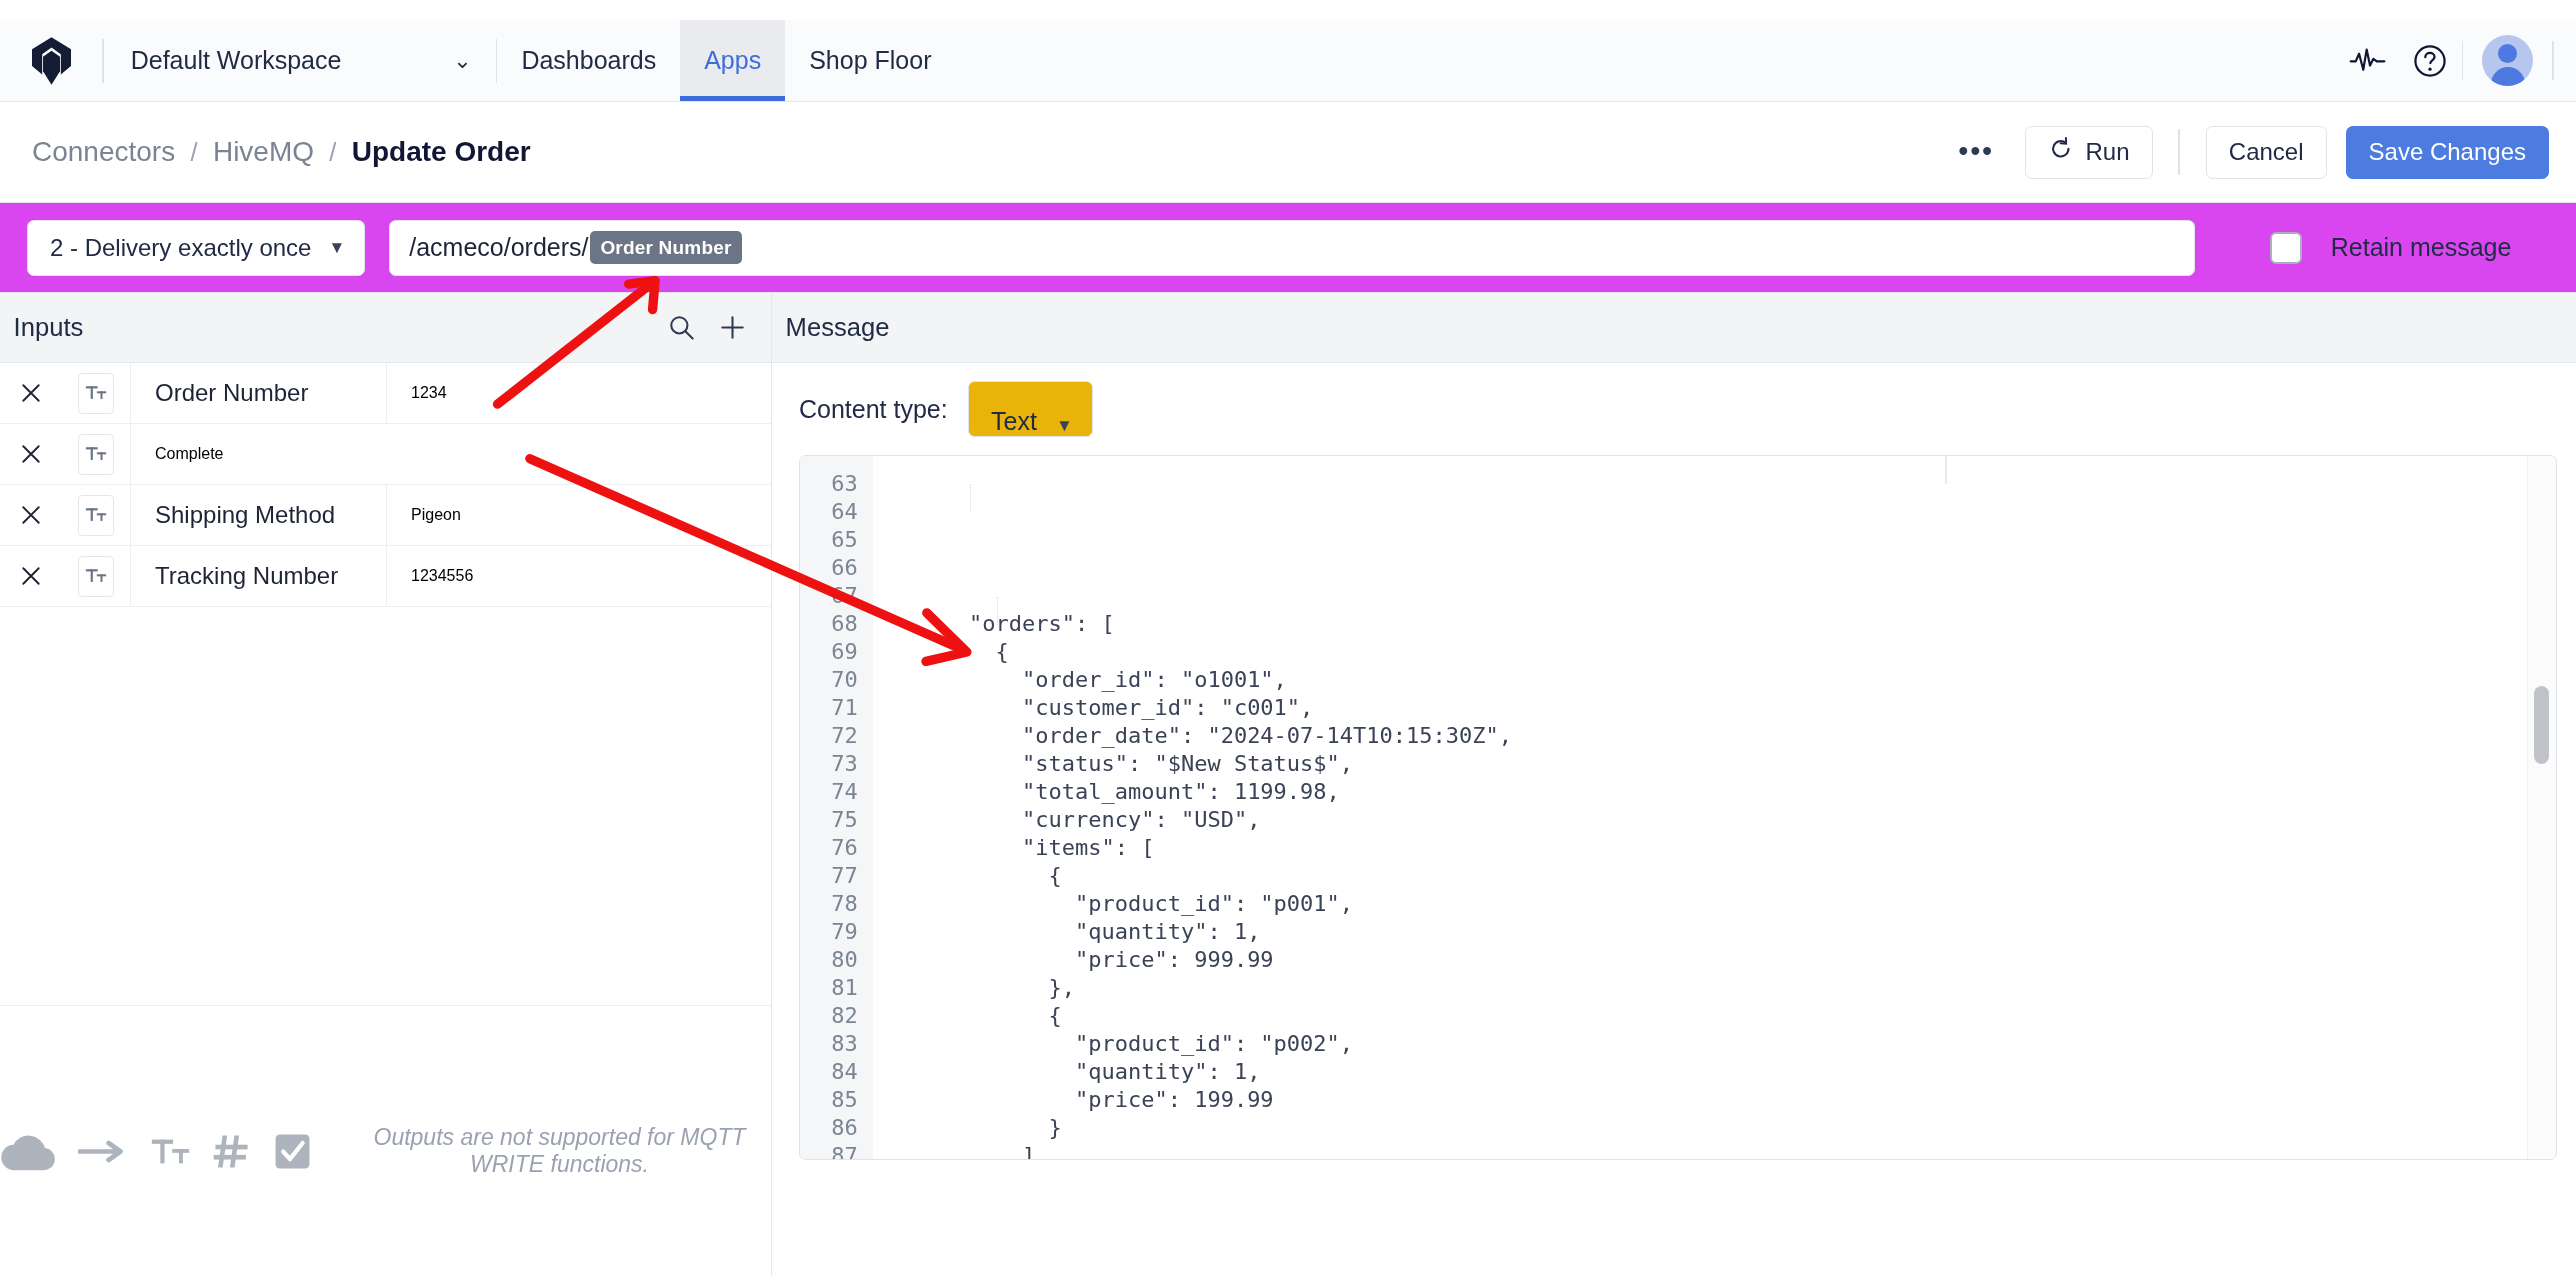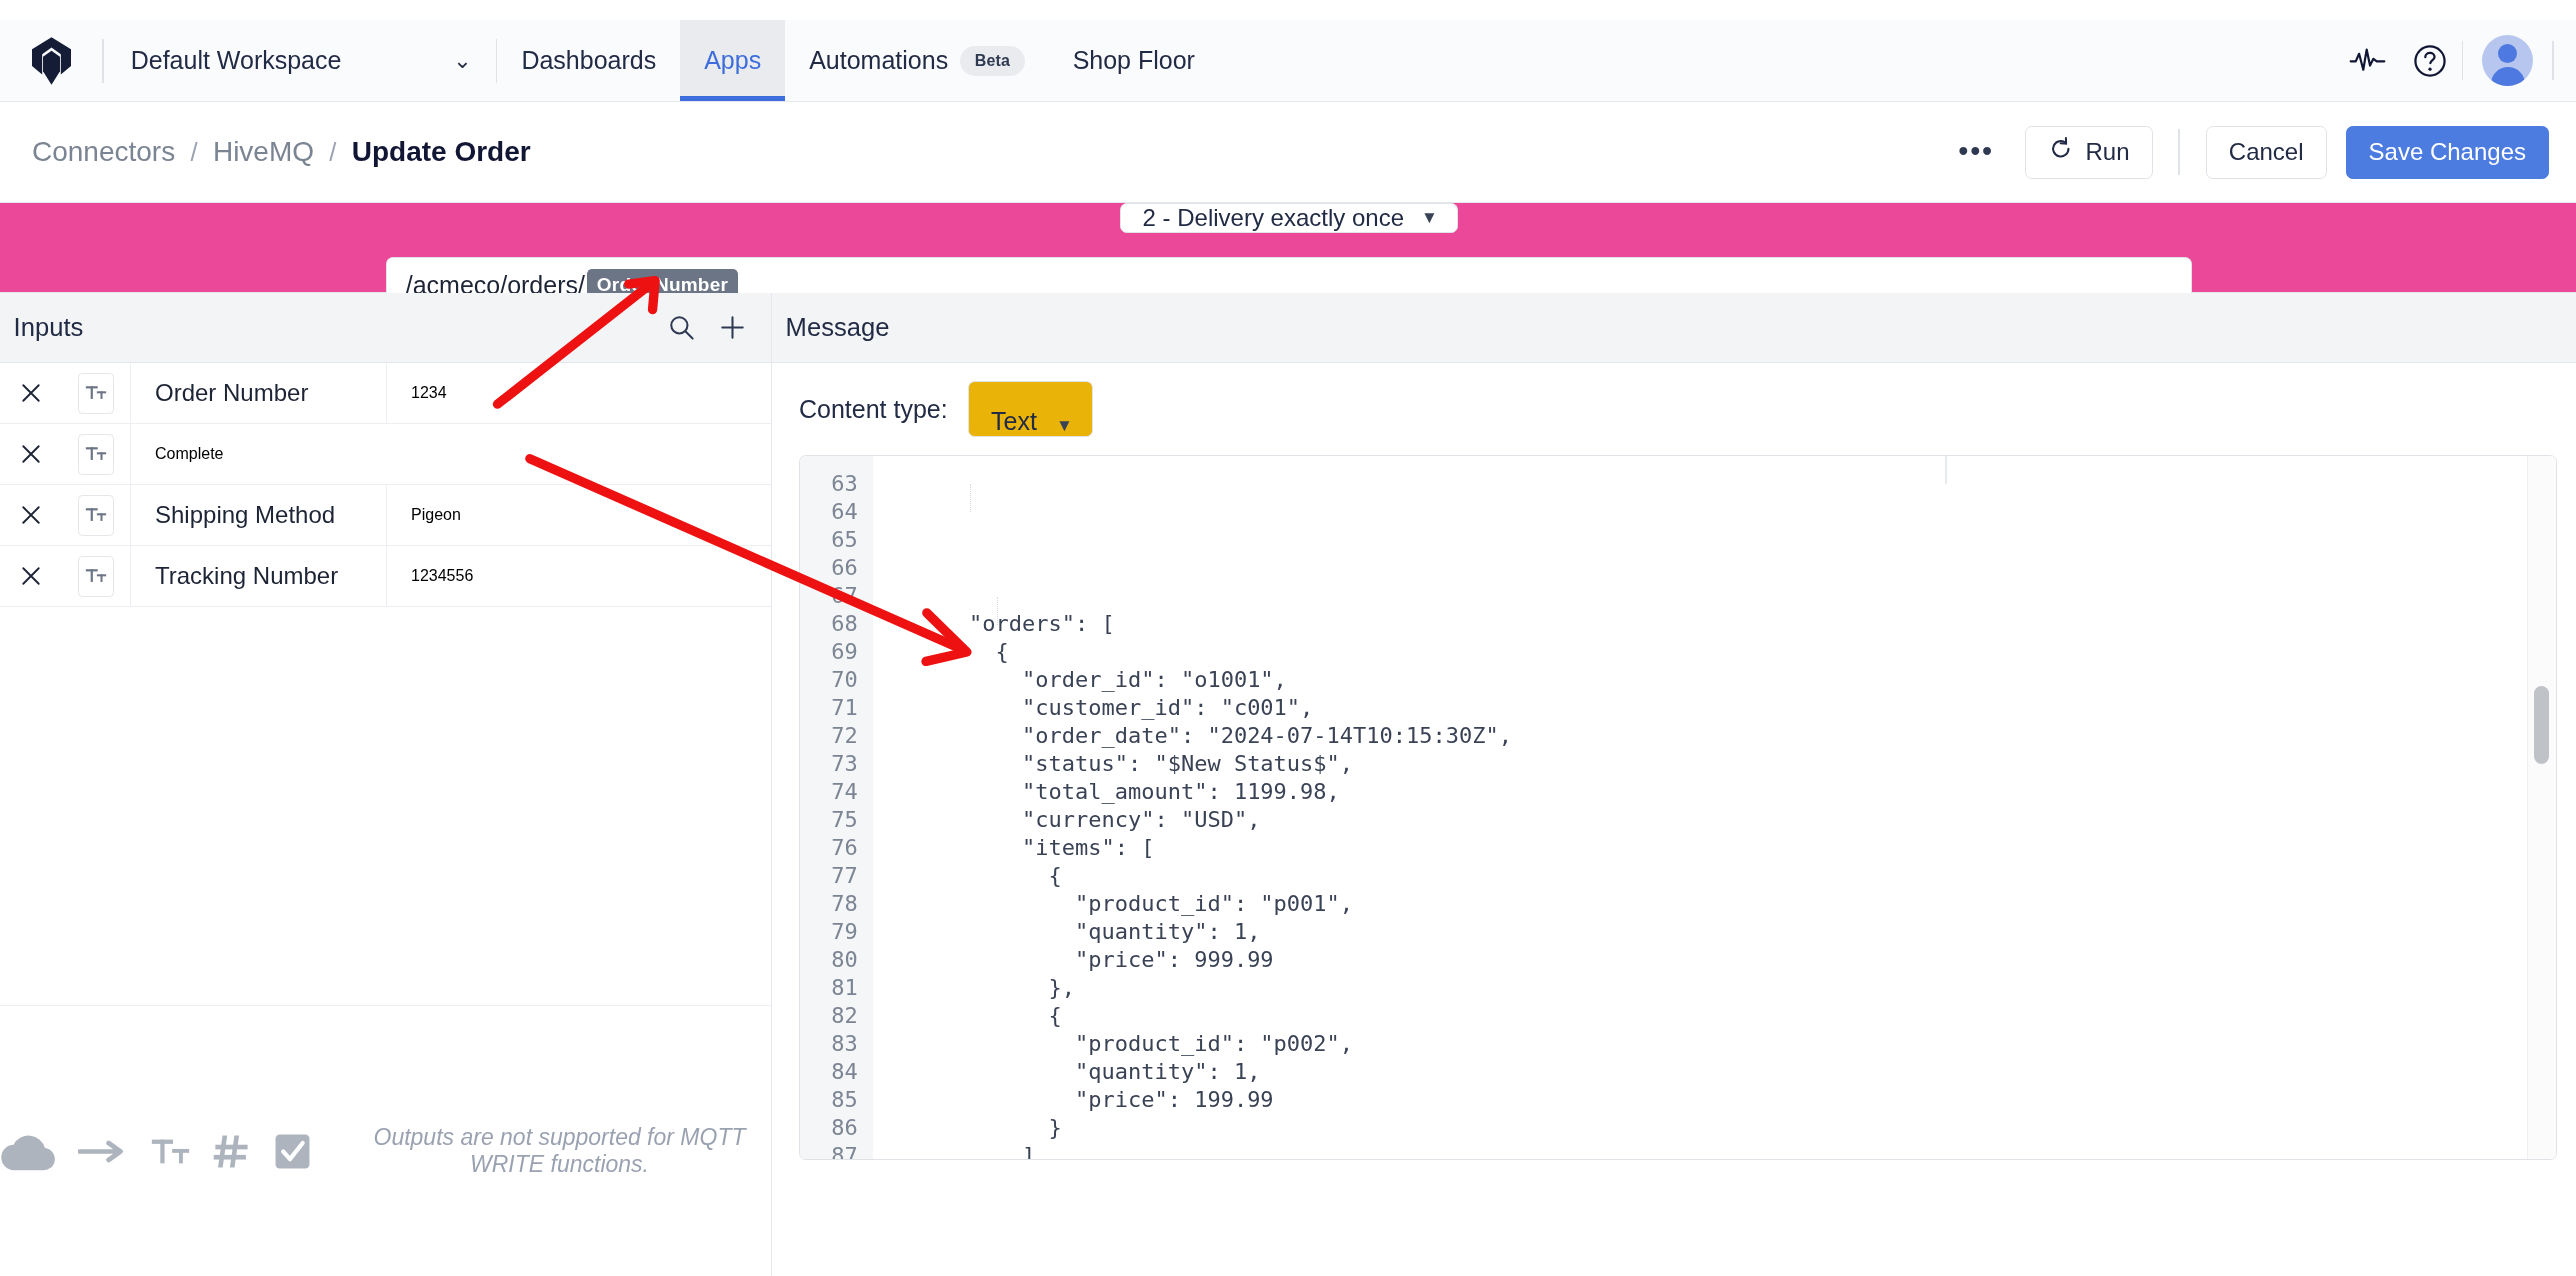--- a/index.html
+++ b/index.html
@@ -92,23 +92,23 @@
     display: flex; align-items: center; gap: 12px;
     padding: 0 22px; height: 53px; white-space: nowrap;
   }
   .btn-outline { background: #fff; border: 1.7px solid #dfe3e8; color: #222b45; }
   .btn-primary { background: #4c7ce0; border: 1.7px solid #4c7ce0; color: #ffffff; }
   .btn-sep { width: 1.7px; height: 46px; background: #dfe3e8; margin: 0 6.8px; }
 
   
   .toolrow {
     height: 90px; width: 100%;
-    background: #ec4899;
+    background: #d946ef;
     border-bottom: 1.7px solid #e4e7ec;
-    display: flex; align-items: center; padding: 0 25.6px 0 27px; gap: 24px; flex-direction: column;
+    display: flex; align-items: center; padding: 0 25.6px 0 27px; gap: 24px;
   }
   .qos-select {
     background: #ffffff; border: 1.7px solid #e0e3e8; border-radius: 6.8px;
     height: 56px; display: flex; align-items: center; gap: 17px;
     padding: 0 19px 0 22px; cursor: pointer; font-size: 24px; color: #222b45;
     white-space: nowrap;
   }
   .caret-sm { font-size: 17px; color: #3a4256; }
   .topic-input {
     flex: 0 0 auto; width: 1806px; height: 56px;
@@ -251,24 +251,20 @@
       <span class="ws-caret">⌄</span>
     </div>
     <div class="vdiv"></div>
 
     <div class="nav-tabs">
       <div class="nav-tab">
         <span>Dashboards</span>
       </div>
       <div class="nav-tab active">
         <span>Apps</span>
-      </div>
-      <div class="nav-tab">
-        <span>Automations</span>
-        <span class="beta-badge">Beta</span>
       </div>
       <div class="nav-tab">
         <span>Shop Floor</span>
       </div>
     </div>
 
     <div class="topbar-right">
       <div class="icon-btn">
         <svg width="37" height="27" viewBox="0 0 44 32" fill="none" stroke="#101633" stroke-width="2.6" stroke-linecap="round" stroke-linejoin="round">
           <path d="M2 17 H8 L12 8 L17 27 L21 3 L25 22 L29 14 L33 17 H42"></path>

